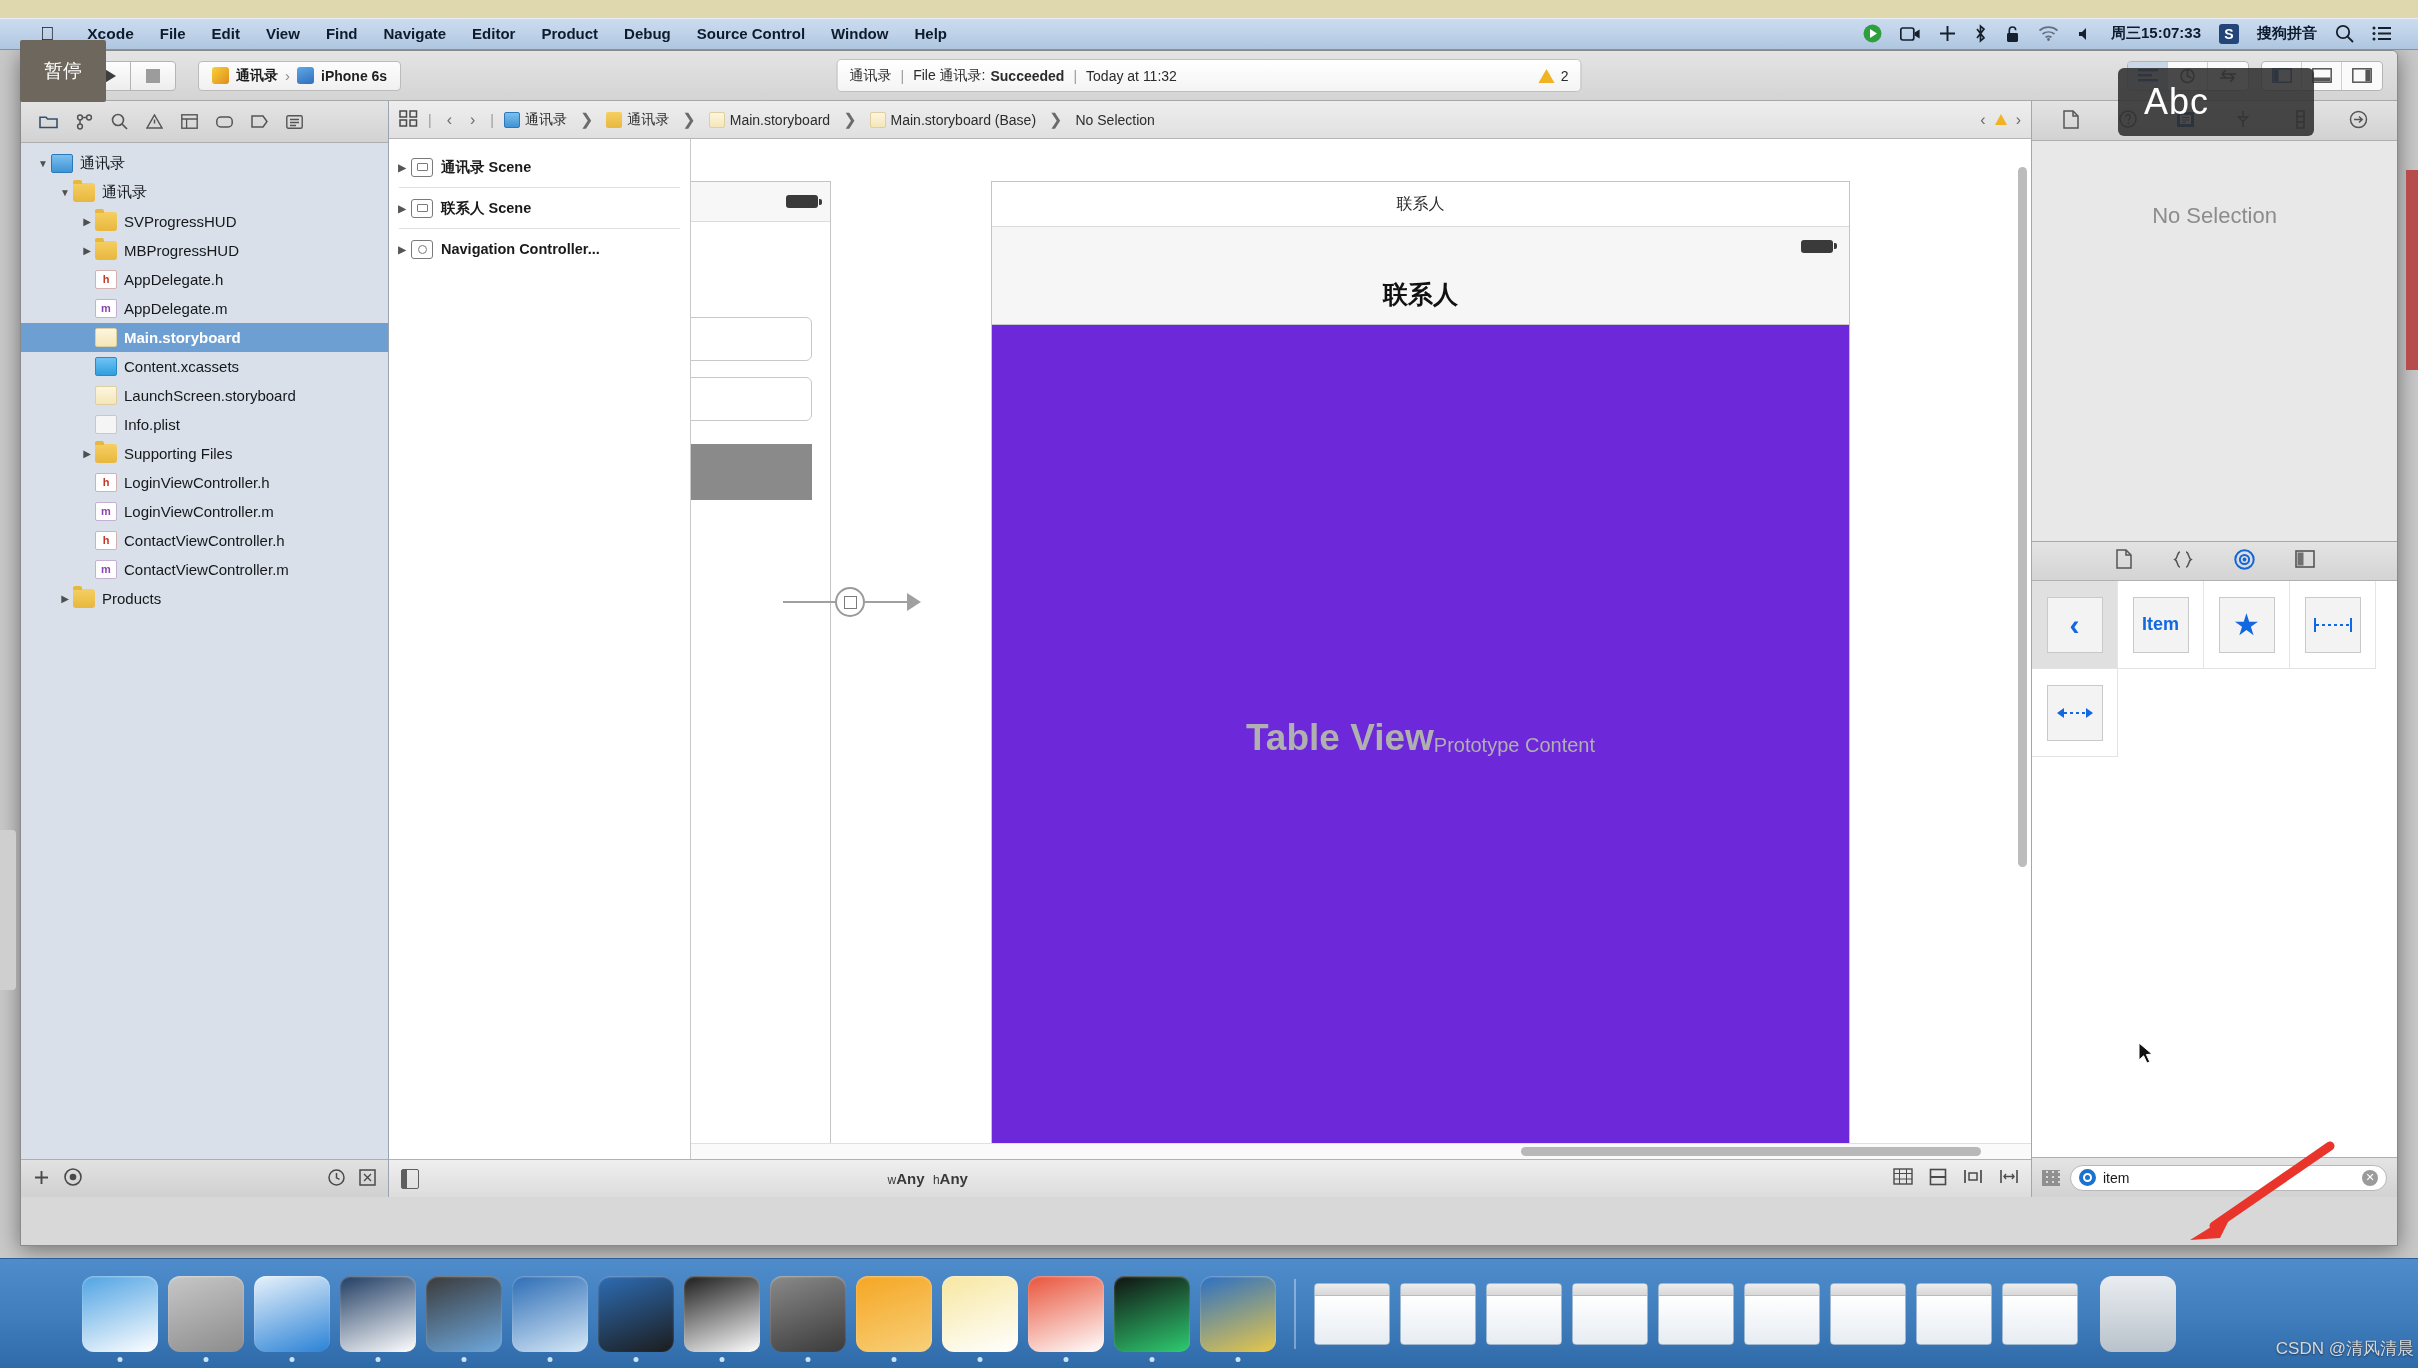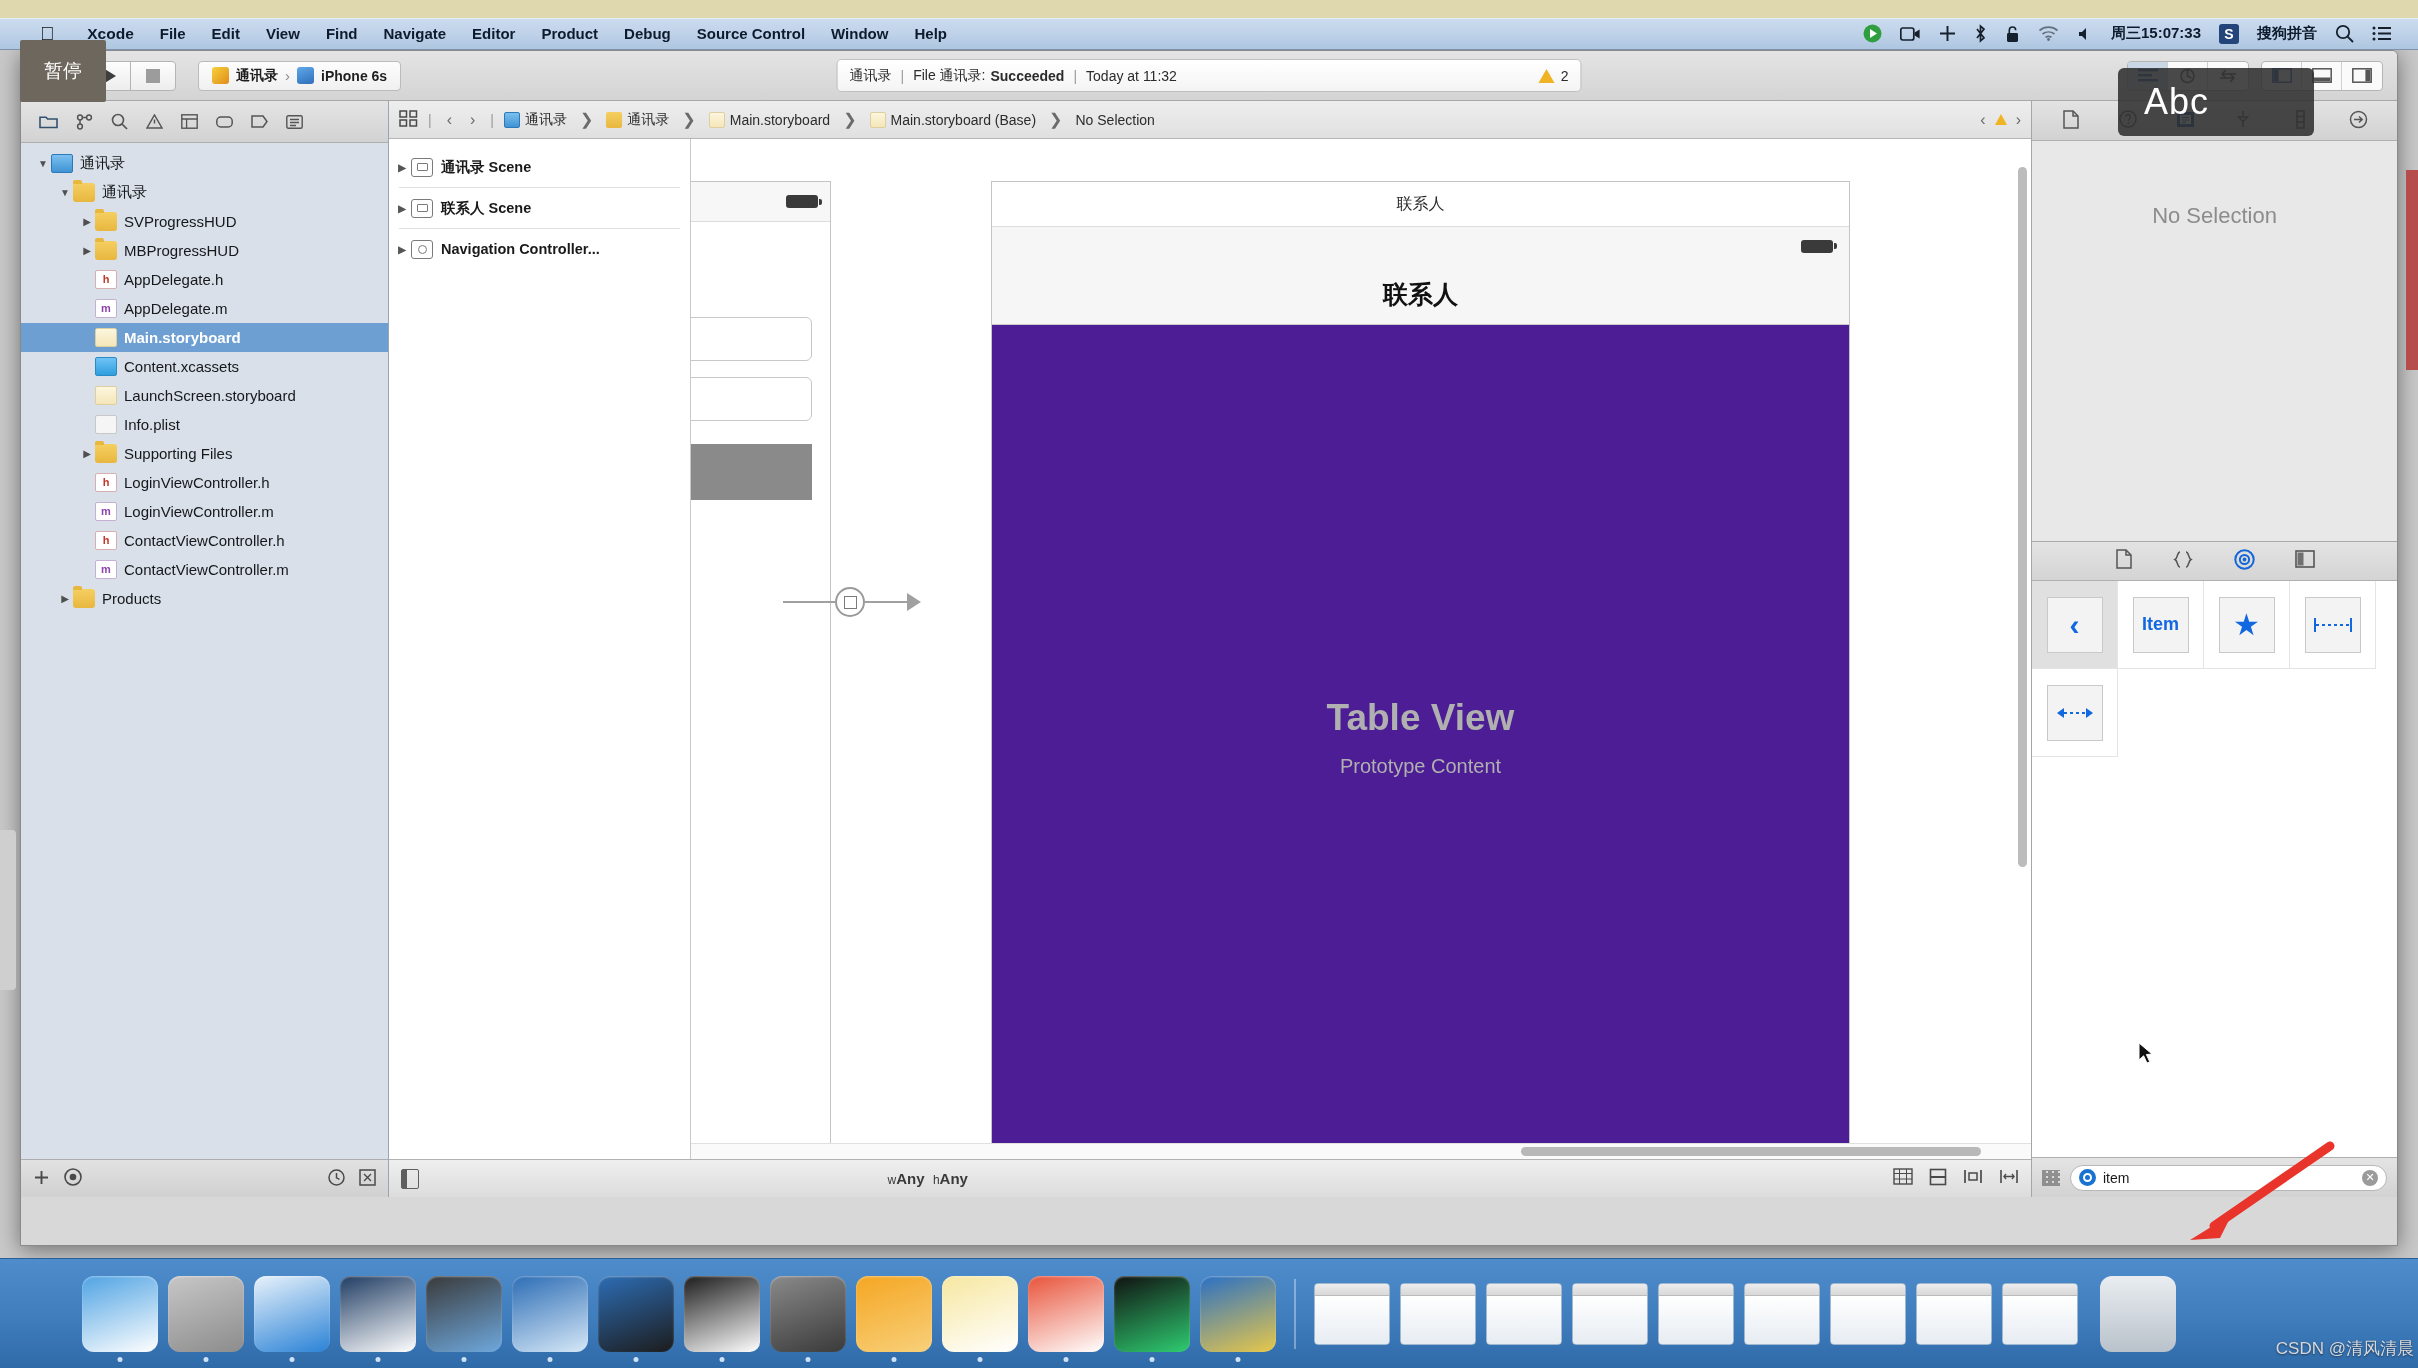--- a/index.html
+++ b/index.html
@@ -168,21 +168,21 @@
   .segue .circ{width:30px;height:30px;border:2px solid #9a9a9a;border-radius:50%;background:#fff;display:flex;align-items:center;justify-content:center;}
   .segue .circ i{width:13px;height:13px;border:1.6px solid #7b7b7b;}
   .segue .head{width:0;height:0;border-left:14px solid #a0a0a0;border-top:9px solid transparent;border-bottom:9px solid transparent;}
 
   
   .scene-main{left:300px;top:42px;width:859px;height:970px;border:1px solid #c4c4c4;background:#fff;}
   .navbar-label{height:45px;display:flex;align-items:center;justify-content:center;font-size:16px;color:#2b2b2b;border-bottom:1px solid #dcdcdc;background:#fff;}
   .sm-status{height:38px;background:#f6f6f6;display:flex;align-items:center;justify-content:flex-end;padding-right:16px;}
   .sm-nav{height:60px;background:#f6f6f6;display:flex;align-items:center;justify-content:center;font-size:25px;font-weight:bold;color:#111;border-bottom:1px solid #c9c9c9;}
   .sm-proto{height:100px;border-bottom:1px solid #c9c9c9;background:#fff;padding:14px 0 0 24px;font-size:18px;font-weight:bold;color:#111;}
-  .sm-table{flex:1;background:#4c1d95;display:flex;flex-direction:column;align-items:center;justify-content:center;}
+  .sm-table{flex:1;background:#6d28d9;display:flex;align-items:center;justify-content:center;}
   .sm-table .t1{font-size:37px;font-weight:bold;color:#b0b0b0;}
   .sm-table .t2{font-size:20px;color:#b0b0b0;margin-top:16px;}
   .scene-main-inner{display:flex;flex-direction:column;height:100%;}
 
   
   .vscroll{position:absolute;right:3px;top:28px;width:11px;height:1000px;}
   .vscroll i{display:block;width:9px;background:#bcbcbc;border-radius:5px;height:700px;margin:0 auto;}
   .hscrollbar{position:absolute;left:0;right:0;bottom:0;height:16px;background:#fafafa;border-top:1px solid #e0e0e0;}
   .hscrollbar i{display:block;height:9px;background:#b8b8b8;border-radius:5px;margin-top:3px;}
 

